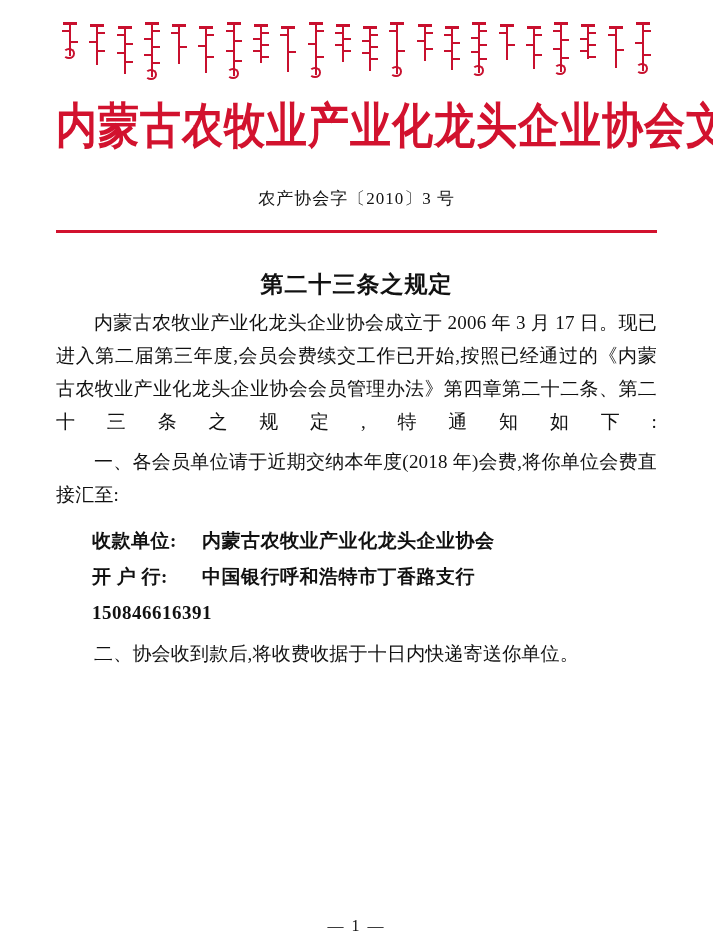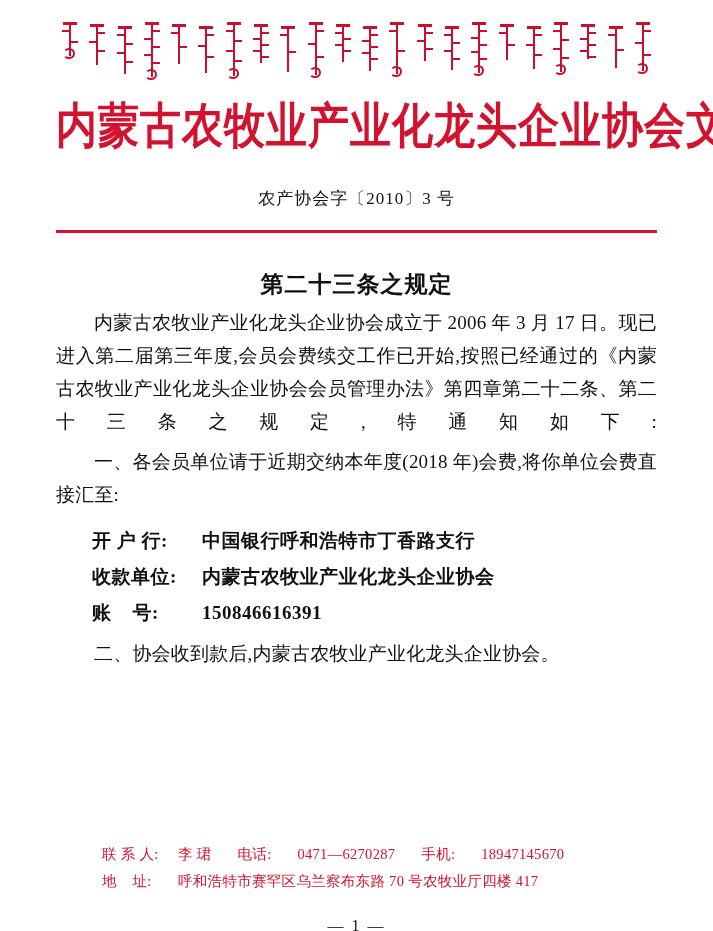--- a/index.html
+++ b/index.html
@@ -367,46 +367,31 @@
 
   <div class="subject">第二十三条之规定</div>
 
 
   <p class="body-par indent">内蒙古农牧业产业化龙头企业协会成立于 2006 年 3 月 17 日。现已进入第二届第三年度,会员会费续交工作已开始,按照已经通过的《内蒙古农牧业产业化龙头企业协会会员管理办法》第四章第二十二条、第二十三条之规定,特通知如下:</p>
 
   <p class="body-par indent last-left">一、各会员单位请于近期交纳本年度(2018 年)会费,将你单位会费直接汇至:</p>
 
   <div class="bank-block">
     <div class="bank-row">
+      <span class="bank-label">收款单位:</span>
+      <span class="bank-value">内蒙古农牧业产业化龙头企业协会</span>
+    </div>
+    <div class="bank-row">
       <span class="bank-label">开 户 行:</span>
       <span class="bank-value">中国银行呼和浩特市丁香路支行</span>
     </div>
     <div class="bank-row">
-      <span class="bank-label">收款单位:</span>
-      <span class="bank-value">内蒙古农牧业产业化龙头企业协会</span>
-    </div>
-    <div class="bank-row">
-      <span class="bank-label">账    号:</span>
       <span class="bank-value">150846616391</span>
     </div>
   </div>
 
-  <p class="body-par indent last-left">二、协会收到款后,内蒙古农牧业产业化龙头企业协会。</p>
-
-
-  <div class="footer">
-    <div class="footer-row">
-      <span class="footer-label">联 系 人:</span>
-      <span class="footer-seg">李 珺</span>
-      <span class="footer-seg">电话:</span>
-      <span class="footer-seg">0471—6270287</span>
-      <span class="footer-seg">手机:</span>
-      <span class="footer-seg">18947145670</span>
-    </div>
-    <div class="footer-row">
-      <span class="footer-label">地    址:</span>
-      <span class="footer-seg">呼和浩特市赛罕区乌兰察布东路 70 号农牧业厅四楼 417</span>
-    </div>
-  </div>
+  <p class="body-par indent last-left">二、协会收到款后,将收费收据于十日内快递寄送你单位。</p>
+
+
 
   <div class="page-num">— 1 —</div>
 
 </div>
 
 </body></html>

